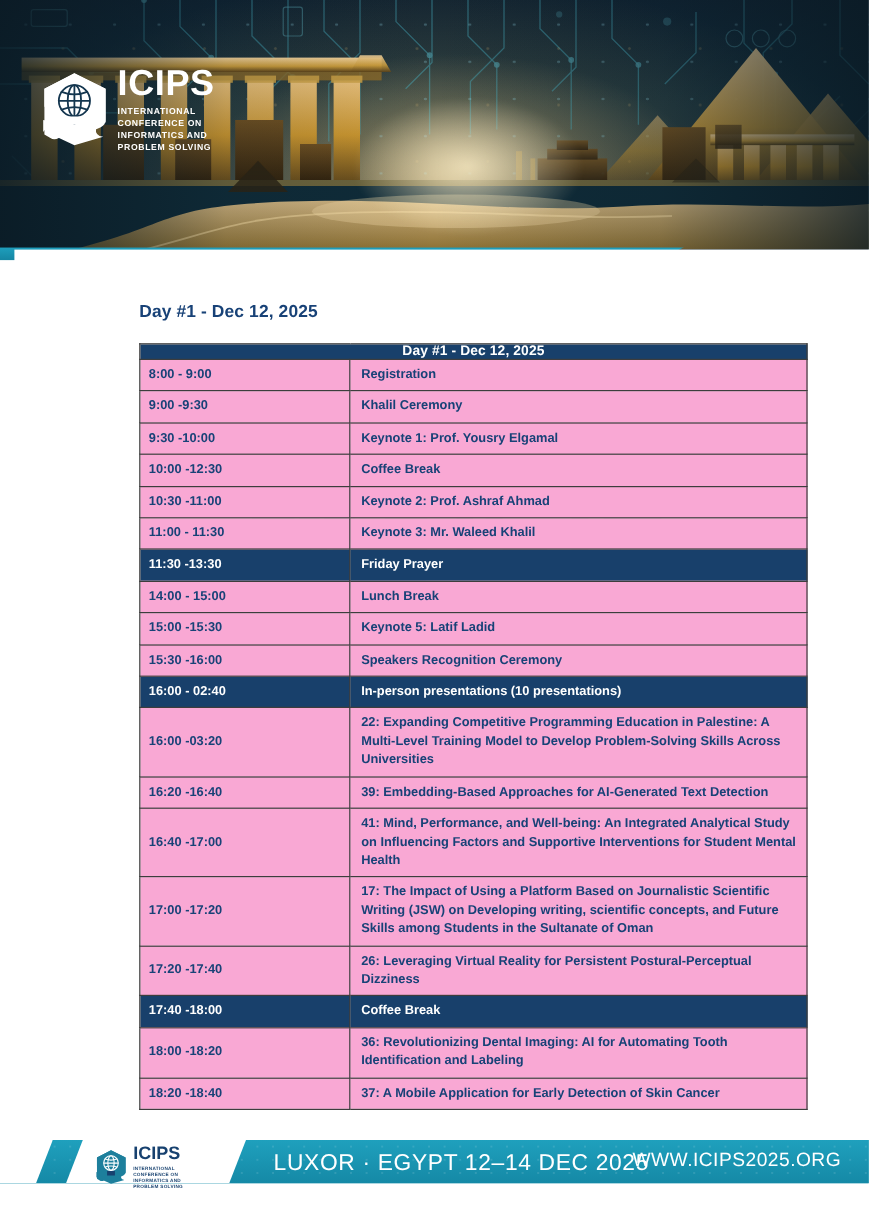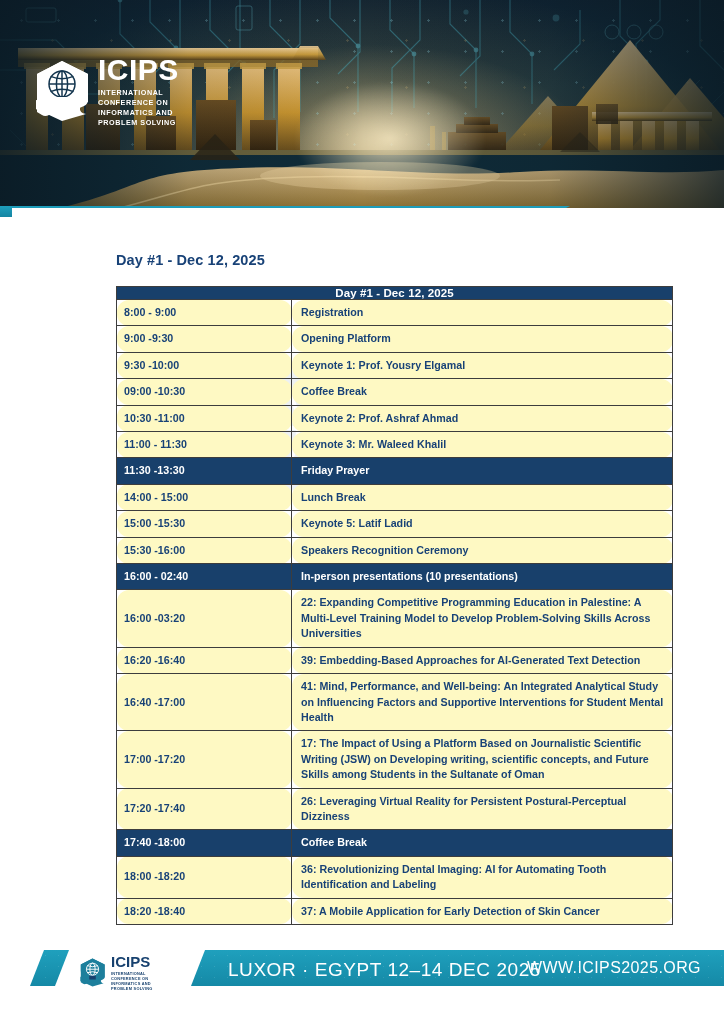--- a/index.html
+++ b/index.html
@@ -61,21 +61,21 @@
   .c-time{width:175px;}
   .c-desc{width:381px;}
 
   td.hdrcell{background:#18406b;color:#fff;text-align:center;
              font-size:11.5px;font-weight:bold;padding:7px 4px;letter-spacing:.1px;}
   .cell{font-size:10.7px;font-weight:bold;color:#184277;line-height:1.44;
         padding:5px 8px 5px 7px;}
   .cell.desc{padding-left:9px;}
   tr.hl td{background:#18406b;}
   tr.hl .cell{color:#fff;}
-  tr.norm td{background:#fef9c3;border-radius:12px;}
+  tr.norm td{background:#f9a8d4;}
 
   
   .footer{position:absolute;left:0;top:950px;width:724px;height:36px;background:#1996b4;}
   .foot-grad{position:absolute;inset:0;background:linear-gradient(180deg,#1fa0bd,#1589a6);}
   .foot-tex{position:absolute;inset:0;opacity:.14;
     background-image:radial-gradient(circle, rgba(255,255,255,.8) 0 .6px, transparent 1px);
     background-size:13px 11px;}
   .foot-white{position:absolute;left:55px;top:0;width:150px;height:36px;background:#fff;
               clip-path:polygon(14px 0, 150px 0, 136px 36px, 0 36px);}
   .foot-notch{position:absolute;left:0;top:0;width:58px;height:36px;background:#fff;
@@ -323,34 +323,34 @@
             </td>
             <td>
               <div class="cell desc">Registration</div>
             </td>
           </tr>
           <tr class="norm">
             <td>
               <div class="cell time">9:00 -9:30</div>
             </td>
             <td>
-              <div class="cell desc">Opening Platform</div>
+              <div class="cell desc">Khalil Ceremony</div>
             </td>
           </tr>
           <tr class="norm">
             <td>
               <div class="cell time">9:30 -10:00</div>
             </td>
             <td>
               <div class="cell desc">Keynote 1: Prof. Yousry Elgamal</div>
             </td>
           </tr>
           <tr class="norm">
             <td>
-              <div class="cell time">09:00 -10:30</div>
+              <div class="cell time">10:00 -12:30</div>
             </td>
             <td>
               <div class="cell desc">Coffee Break</div>
             </td>
           </tr>
           <tr class="norm">
             <td>
               <div class="cell time">10:30 -11:00</div>
             </td>
             <td>

